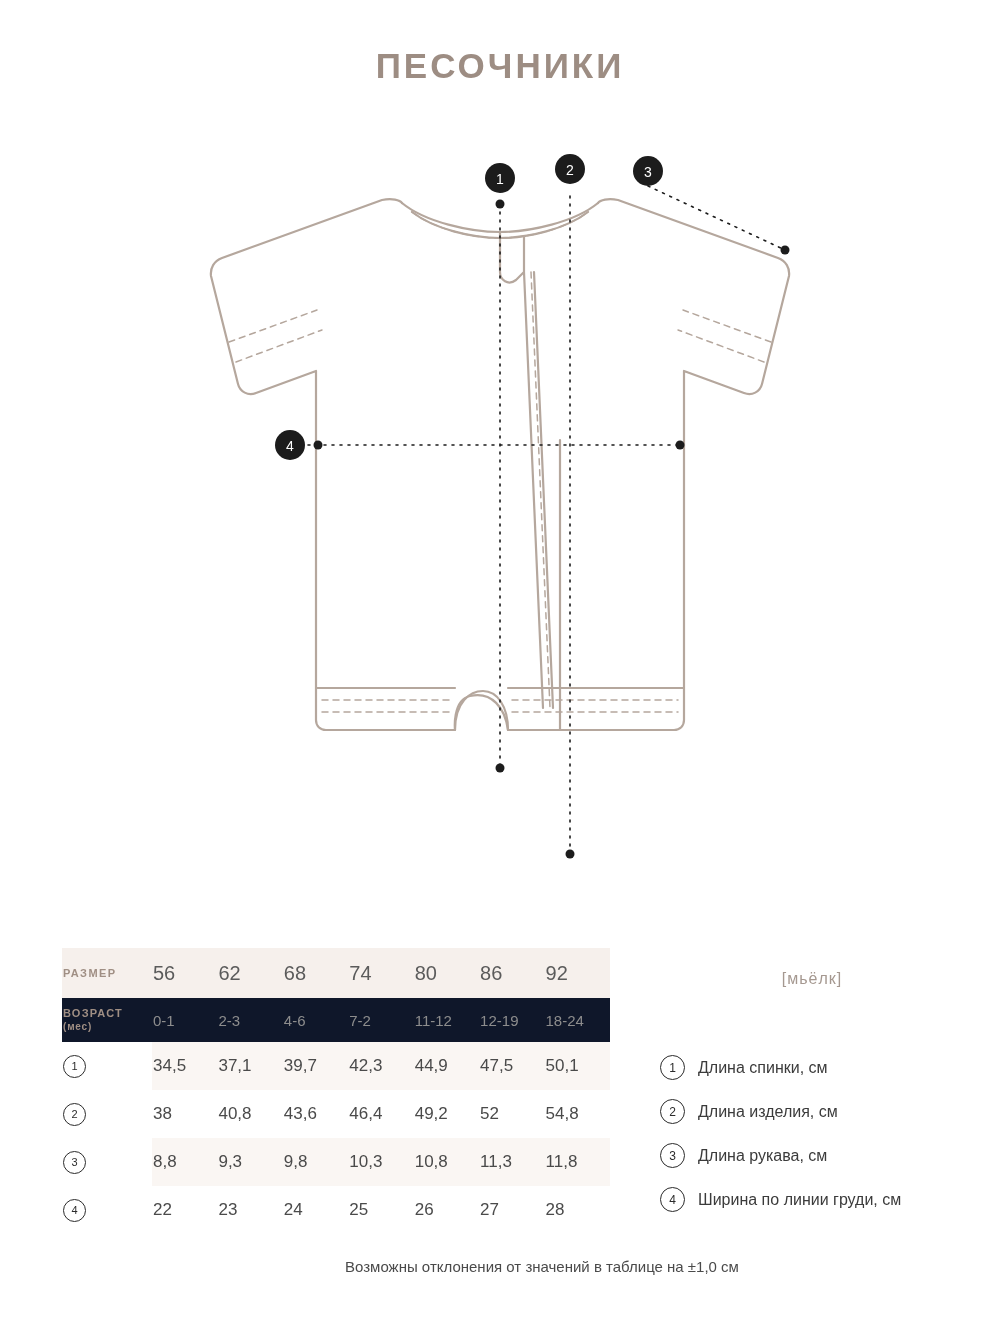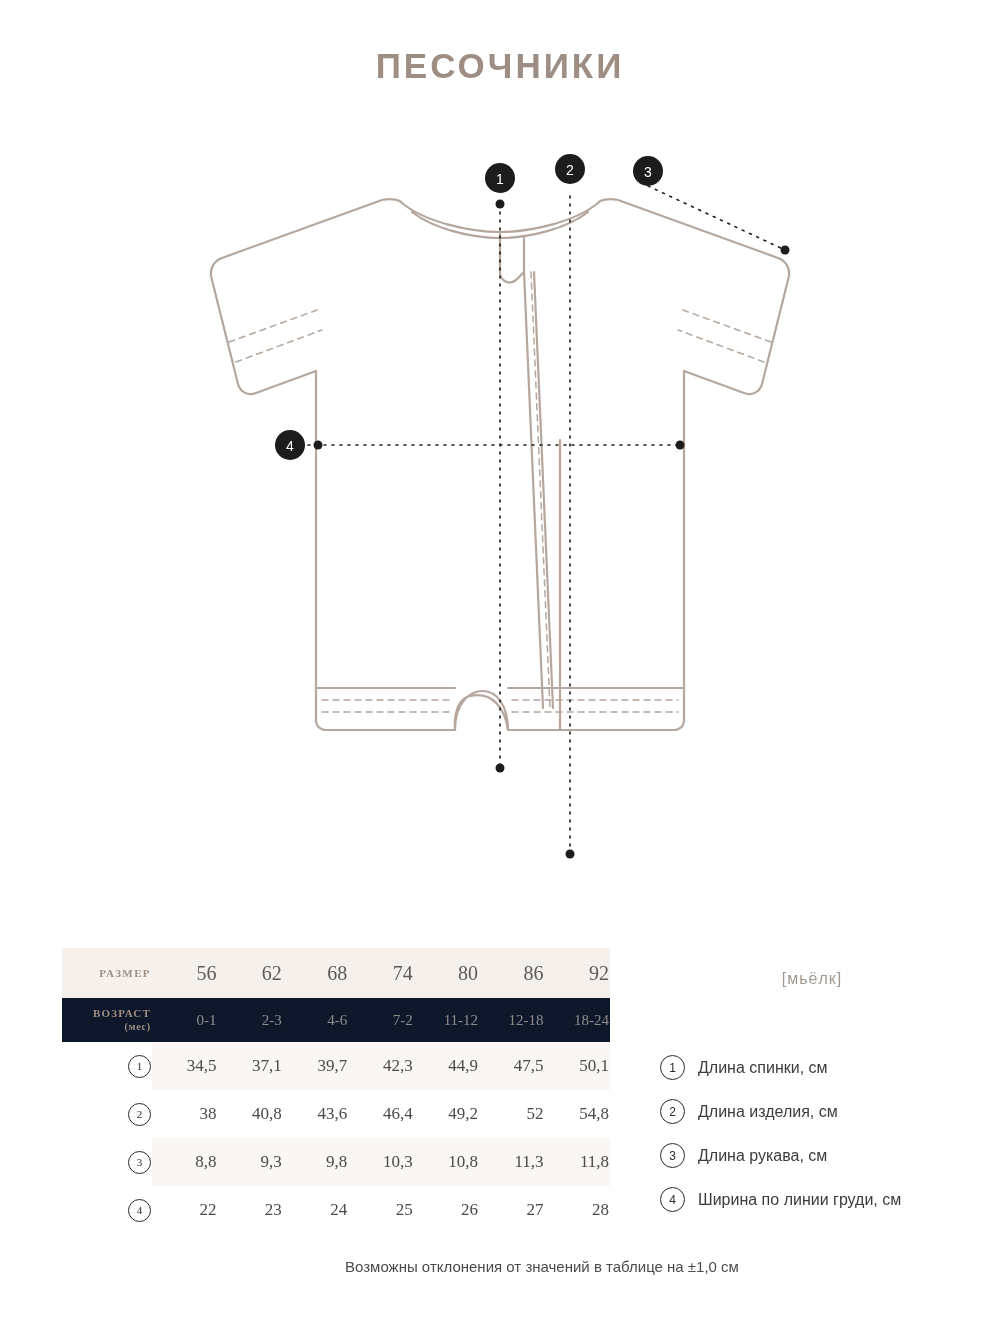--- a/index.html
+++ b/index.html
@@ -28,24 +28,23 @@
   
   .table-wrap{
     position:absolute;left:62px;top:948px;width:550px;
   }
   table{
     border-collapse:collapse;
     width:548px;
     table-layout:fixed;
   }
   table td,table th{
-    text-align:right;
+    text-align:left;
     vertical-align:middle;
     font-weight:400;
-    font-family:Liberation Serif, serif;
   }
   .col-label{width:88px;}
   thead th{
     background:#f6f0ec;
     height:48px;
     font-size:20px;
     color:#5b5b5b;
     font-weight:400;
   }
   thead th.col-label{
@@ -237,21 +236,21 @@
       <tr class="age">
         <td class="col-label">
           <span>ВОЗРАСТ</span>
           <span class="sub">(мес)</span>
         </td>
         <td>0-1</td>
         <td>2-3</td>
         <td>4-6</td>
         <td>7-2</td>
         <td>11-12</td>
-        <td>12-18</td>
+        <td>12-19</td>
         <td>18-24</td>
       </tr>
 
       <tr class="data">
         <td class="col-label">
           <span class="bullet">1</span>
         </td>
         <td>34,5</td>
         <td>37,1</td>
         <td>39,7</td>

